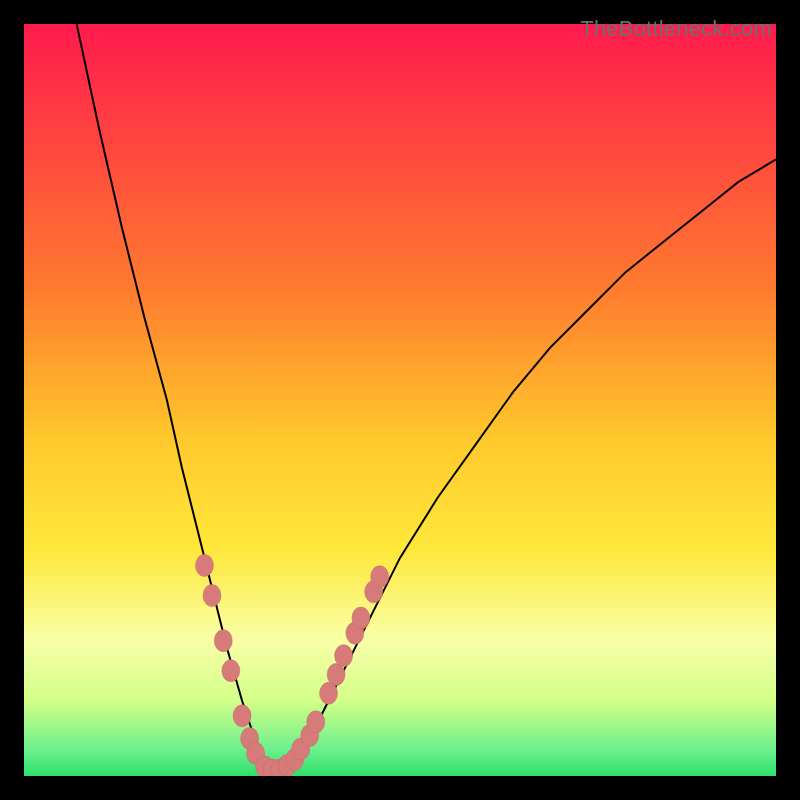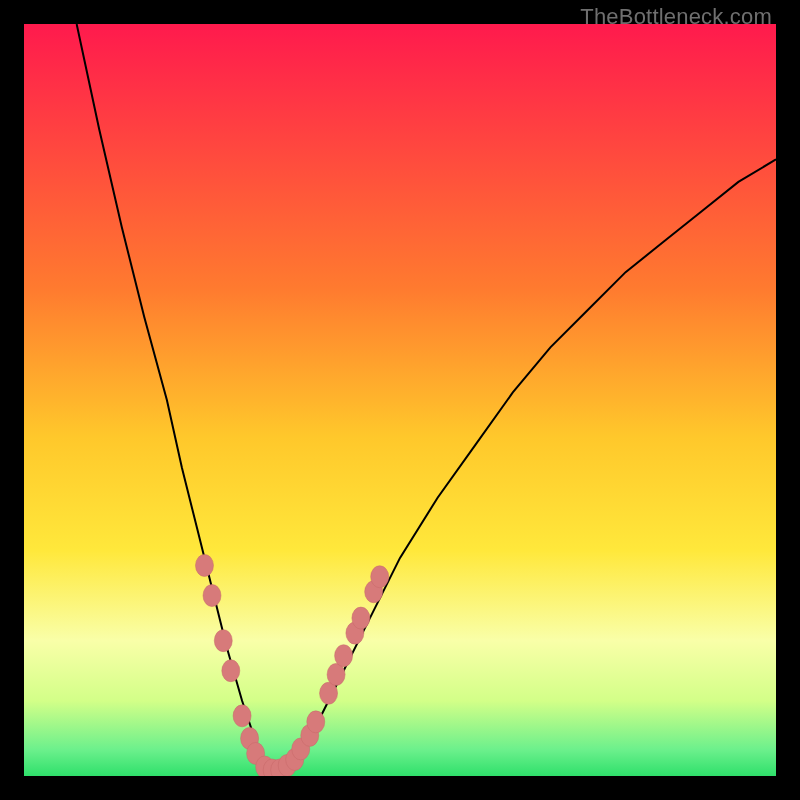--- a/index.html
+++ b/index.html
@@ -21,21 +21,21 @@
   }
   .plot {
     position: absolute;
     left: 0;
     top: 0;
     width: 752px;
     height: 752px;
   }
   .watermark {
     position: absolute;
-    top: 4px;
+    top: 16px;
     right: 28px;
     color: #6f6f6f;
     font-size: 22px;
     letter-spacing: 0.2px;
     font-weight: 400;
   }
 </style>
 </head>
 <body>
 

